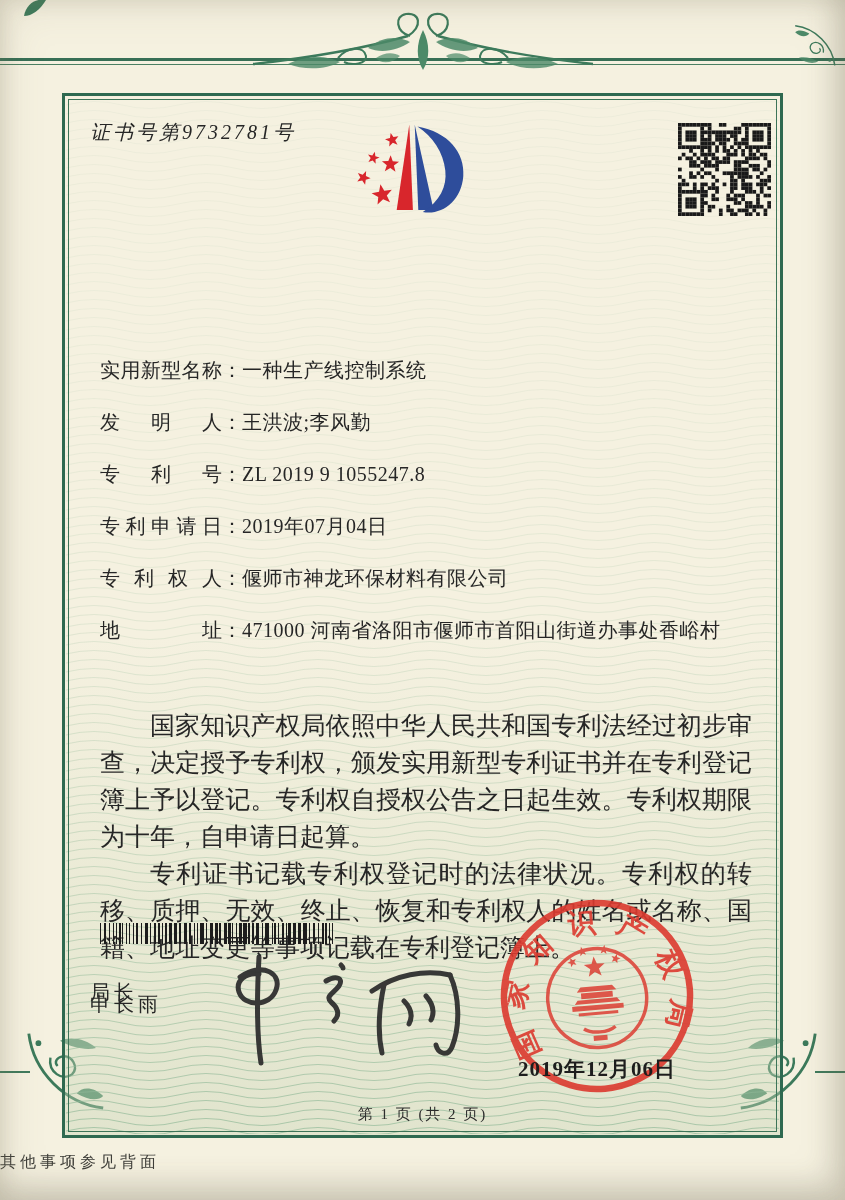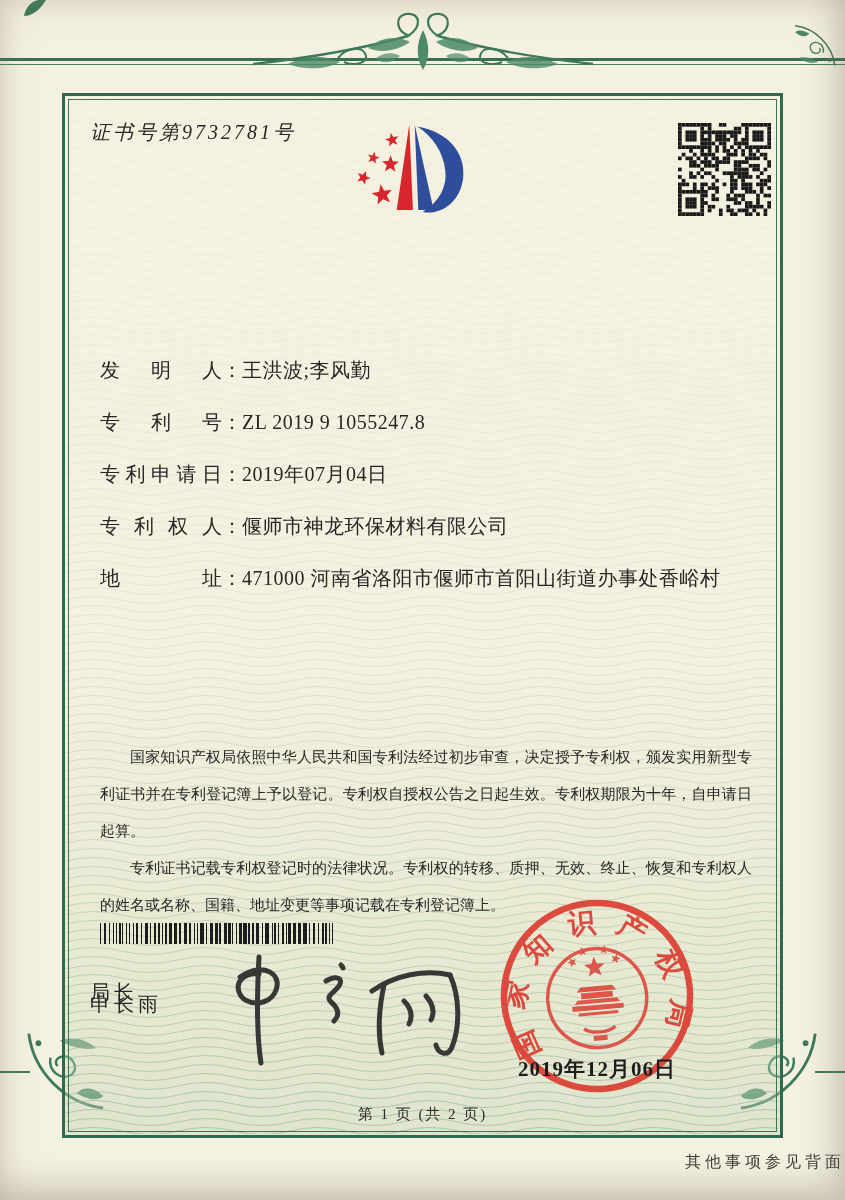--- a/index.html
+++ b/index.html
@@ -24,32 +24,32 @@
   .qr{position:absolute;left:616px;top:30px;width:93px;height:93px;}
   .qr svg{display:block;}
   .title{position:absolute;left:0;top:155px;width:100%;text-align:center;
          font-size:46px;font-weight:bold;letter-spacing:7px;color:#1c1c1c;}
   .fields{position:absolute;left:38px;top:264px;right:30px;font-size:20px;}
   .frow{height:20px;margin-bottom:32px;white-space:nowrap;}
   .flabel{display:inline-block;width:122px;text-align:justify;text-align-last:justify;vertical-align:top;}
   .fcolon{display:inline-block;width:20px;}
   .fvalue{letter-spacing:.5px;}
   .pair2{margin-left:42px;}
-  .paras{position:absolute;left:38px;top:614px;width:652px;font-size:15px;line-height:37px;text-align:justify;margin-top:32px;}
+  .paras{position:absolute;left:38px;top:614px;width:652px;font-size:25px;line-height:37px;text-align:justify;}
   .paras p{margin:0;text-indent:2em;}
   .barcode{position:absolute;left:38px;top:830px;width:237px;height:21px;}
   .barcode i{position:absolute;top:0;height:100%;background:#1c1c1c;}
   .dir-title{position:absolute;left:28px;top:886px;font-size:20px;letter-spacing:4px;}
   .dir-name{position:absolute;left:28px;top:898px;font-size:20px;letter-spacing:4px;font-family:Liberation Serif, serif;}
   .signature{position:absolute;left:158px;top:852px;width:268px;height:130px;}
   .seal{position:absolute;left:436px;top:804px;width:198px;height:198px;transform:rotate(-5deg);opacity:.9;}
   .seal-date{position:absolute;left:420px;top:962px;width:230px;text-align:center;
              font-size:21px;font-weight:600;letter-spacing:1px;color:#1d1d1d;}
   .page-num{position:absolute;left:0;bottom:14px;width:100%;text-align:center;font-size:15px;letter-spacing:2px;color:#2c2c2c;}
-  .back-note{position:absolute;left:0;top:1152px;width:100%;text-align:right;
+  .back-note{position:absolute;left:0;top:1152px;width:100%;text-align:left;
              font-size:16px;letter-spacing:4px;color:#3f3f3a;}
   .orn-top{position:absolute;left:248px;top:6px;}
   .orn-tl{position:absolute;left:22px;top:-2px;}
   .orn-tr{position:absolute;left:786px;top:22px;}
   .orn-bl{position:absolute;left:24px;top:1028px;}
   .orn-br{position:absolute;left:736px;top:1028px;}
 </style>
 </head>
 <body>
 
@@ -574,20 +574,23 @@
             <rect x="66.96" y="89.28" width="3.72" height="3.72" fill="#191919"></rect>
             <rect x="70.68" y="89.28" width="3.72" height="3.72" fill="#191919"></rect>
             <rect x="78.12" y="89.28" width="3.72" height="3.72" fill="#191919"></rect>
             <rect x="85.56" y="89.28" width="3.72" height="3.72" fill="#191919"></rect>
           </svg>
       </div>
 
 
       <div class="fields">
         <div class="frow">
+          <span class="flabel">实用新型名称</span><span class="fcolon">：</span><span class="fvalue">一种生产线控制系统</span>
+        </div>
+        <div class="frow">
           <span class="flabel">发明人</span><span class="fcolon">：</span><span class="fvalue">王洪波;李风勤</span>
         </div>
         <div class="frow">
           <span class="flabel">专利号</span><span class="fcolon">：</span><span class="fvalue">ZL 2019 9 1055247.8</span>
         </div>
         <div class="frow">
           <span class="flabel">专利申请日</span><span class="fcolon">：</span><span class="fvalue">2019年07月04日</span>
         </div>
         <div class="frow">
           <span class="flabel">专利权人</span><span class="fcolon">：</span><span class="fvalue">偃师市神龙环保材料有限公司</span>

